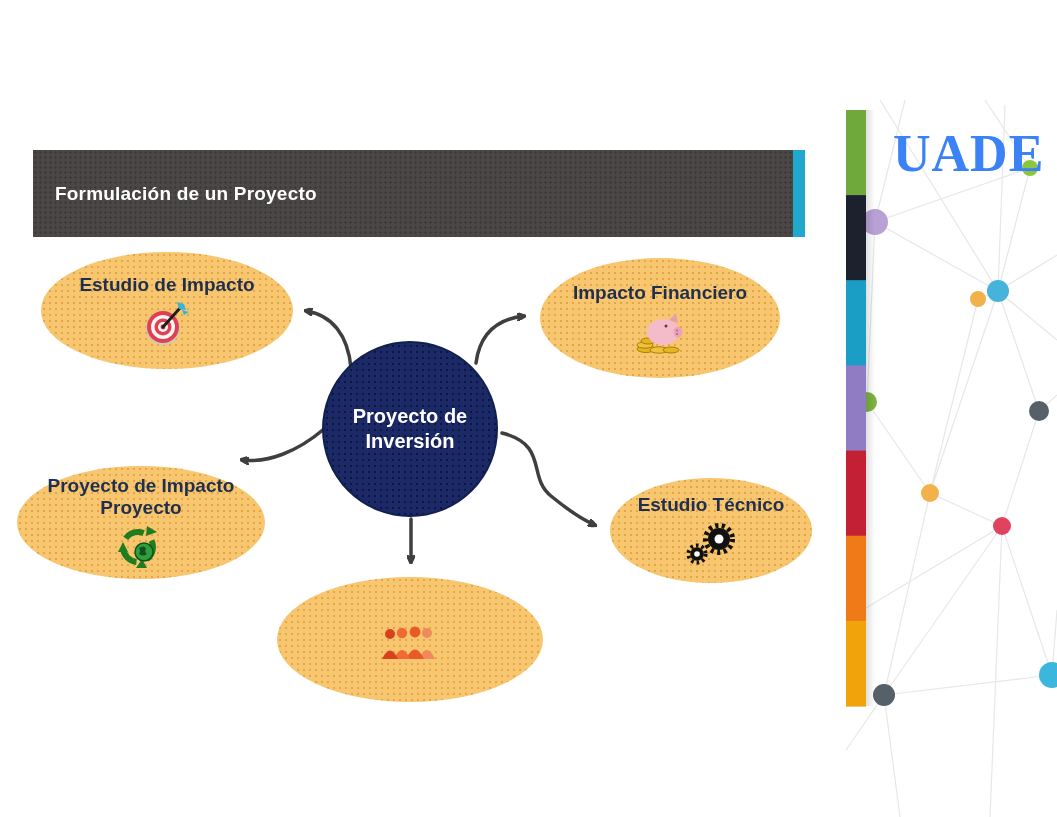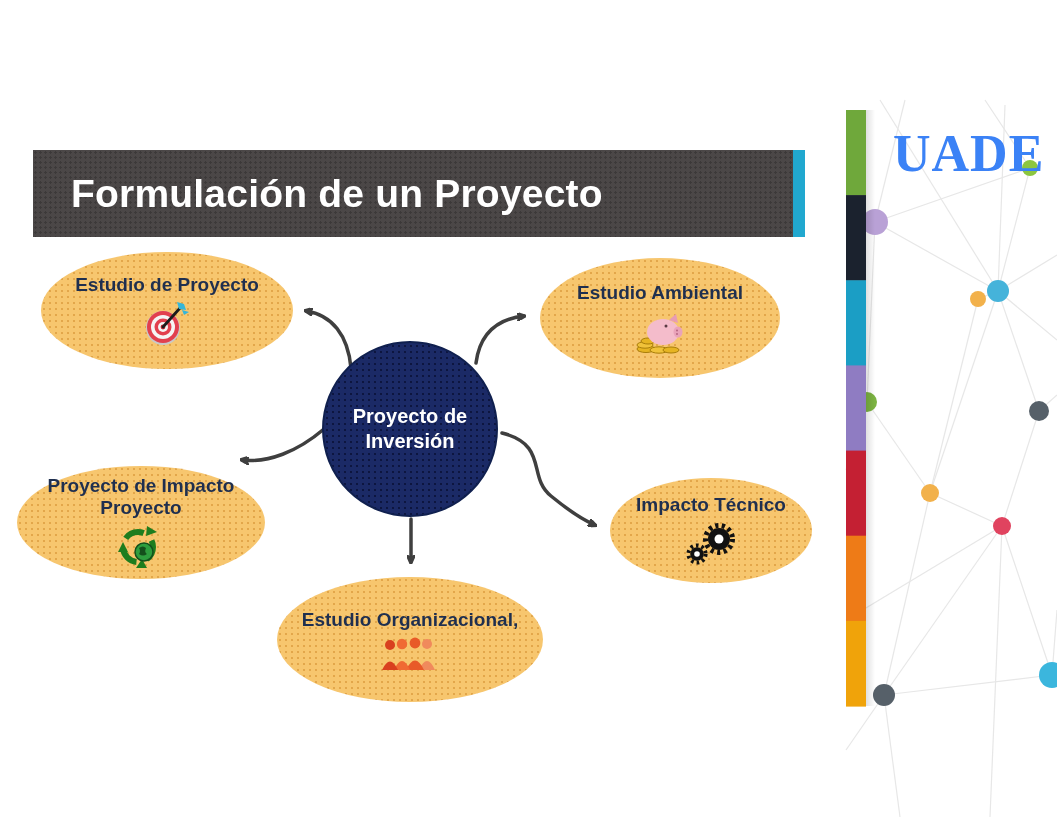--- a/index.html
+++ b/index.html
@@ -9,21 +9,21 @@
   }
   
   .title-bar{
     position:absolute;left:33px;top:150px;width:760px;height:87px;
     background-color:#4b4747;
     background-image:radial-gradient(circle, rgba(0,0,0,0.20) 1px, transparent 1.4px);
     background-size:5px 5px;
     display:flex;align-items:center;
   }
   .title-bar .title-text{
-    color:#ffffff;font-size:39px;font-weight:bold;padding-left:38px;letter-spacing:0.2px;
+    color:#ffffff;font-size:19px;font-weight:bold;padding-left:22px;letter-spacing:0.2px;
   }
   .title-accent{
     position:absolute;left:793px;top:150px;width:12px;height:87px;background:#21a8cf;
   }
   
   .arrow-layer{position:absolute;left:0;top:0;width:1057px;height:817px;pointer-events:none;}
   .center-circle{
     position:absolute;left:322px;top:341px;width:176px;height:176px;border-radius:50%;
     background-color:#1b2a66;
     background-image:radial-gradient(circle, rgba(8,14,50,0.75) 1px, transparent 1.4px);
@@ -80,38 +80,38 @@
   <span class="title-text">Formulación de un Proyecto</span>
 </div>
 <div class="title-accent"></div>
 
 <div class="center-circle">
   <div class="line">Proyecto de</div>
   <div class="line">Inversión</div>
 </div>
 
 <div class="ellipse el-mercado">
-  <div class="label">Estudio de Proyecto</div>
+  <div class="label">Estudio de Impacto</div>
   <div class="icon">
     <svg width="48" height="46" viewBox="0 0 48 46">
       <circle cx="20" cy="27" r="17" fill="#c9c9c9"></circle>
       <circle cx="20" cy="26" r="16" fill="#e2404e"></circle>
       <circle cx="20" cy="26" r="12" fill="#f5f5f5"></circle>
       <circle cx="20" cy="26" r="8.5" fill="#e2404e"></circle>
       <circle cx="20" cy="26" r="5" fill="#f5f5f5"></circle>
       <circle cx="20" cy="26" r="2.4" fill="#c62836"></circle>
       <line x1="20" y1="26" x2="37" y2="7" stroke="#1c1c1c" stroke-width="2.8" stroke-linecap="round"></line>
       <polygon points="34,1 41,3 43,9 36,8" fill="#35b6d9"></polygon>
       <polygon points="39,9 46,11 41,14" fill="#35b6d9"></polygon>
     </svg>
   </div>
 </div>
 
 <div class="ellipse el-financiero">
-  <div class="label">Estudio Ambiental</div>
+  <div class="label">Impacto Financiero</div>
   <div class="icon">
     <svg width="50" height="44" viewBox="0 0 50 44">
       <ellipse cx="11" cy="39" rx="9" ry="3.5" fill="#e6b422" stroke="#a87d0a" stroke-width="1"></ellipse>
       <ellipse cx="10" cy="35" rx="8" ry="3.2" fill="#f0c23a" stroke="#a87d0a" stroke-width="1"></ellipse>
       <ellipse cx="13" cy="31" rx="7" ry="3" fill="#e6b422" stroke="#a87d0a" stroke-width="1"></ellipse>
       <ellipse cx="28" cy="22" rx="16" ry="13" fill="#f4bccb"></ellipse>
       <path d="M34 10 l7 -6 l2 9 z" fill="#e79cb4"></path>
       <ellipse cx="43" cy="22" rx="4.5" ry="5.5" fill="#e9a3ba"></ellipse>
       <circle cx="42" cy="20.5" r="0.9" fill="#b05e7c"></circle>
       <circle cx="42" cy="24" r="0.9" fill="#b05e7c"></circle>
@@ -131,35 +131,34 @@
       <polygon points="30,2 40,8 29,12" fill="#1e7d1e"></polygon>
       <polygon points="1,28 6,18 11,28" fill="#1e7d1e"></polygon>
       <polygon points="30,44 19,44 25,35" fill="#1e7d1e"></polygon>
       <circle cx="27" cy="28" r="9" fill="#2e9e3e" stroke="#14501c" stroke-width="1.5"></circle>
       <path d="M22 24 q4 -3 7 0 q-2 4 1 6 q-4 3 -8 0 q2 -3 0 -6 z" fill="#14501c"></path>
     </svg>
   </div>
 </div>
 
 <div class="ellipse el-tecnico">
-  <div class="label">Impacto Técnico</div>
+  <div class="label">Estudio Técnico</div>
   <div class="icon">
     <svg width="54" height="46" viewBox="0 0 54 46">
       <circle cx="35" cy="18" r="13.5" fill="none" stroke="#111111" stroke-width="5" stroke-dasharray="3.2 3.4"></circle>
       <circle cx="35" cy="18" r="11" fill="#111111"></circle>
       <circle cx="35" cy="18" r="4.5" fill="#ffffff"></circle>
       <circle cx="13" cy="33" r="8.6" fill="none" stroke="#111111" stroke-width="4" stroke-dasharray="2.6 3"></circle>
       <circle cx="13" cy="33" r="6.8" fill="#111111"></circle>
       <circle cx="13" cy="33" r="2.8" fill="#ffffff"></circle>
     </svg>
   </div>
 </div>
 
 <div class="ellipse el-organizacional">
-  <div class="label">Estudio Organizacional,</div>
   <div class="icon">
     <svg width="56" height="34" viewBox="0 0 56 34">
       <g fill="#f08a5c">
           <circle cx="45" cy="8" r="5"></circle>
           <path d="M37 34 q8 -18 16 0 z"></path>
         </g>
       <g fill="#e85a28">
           <circle cx="33" cy="7" r="5.4"></circle>
           <path d="M24 34 q9 -19 18 0 z"></path>
         </g>

